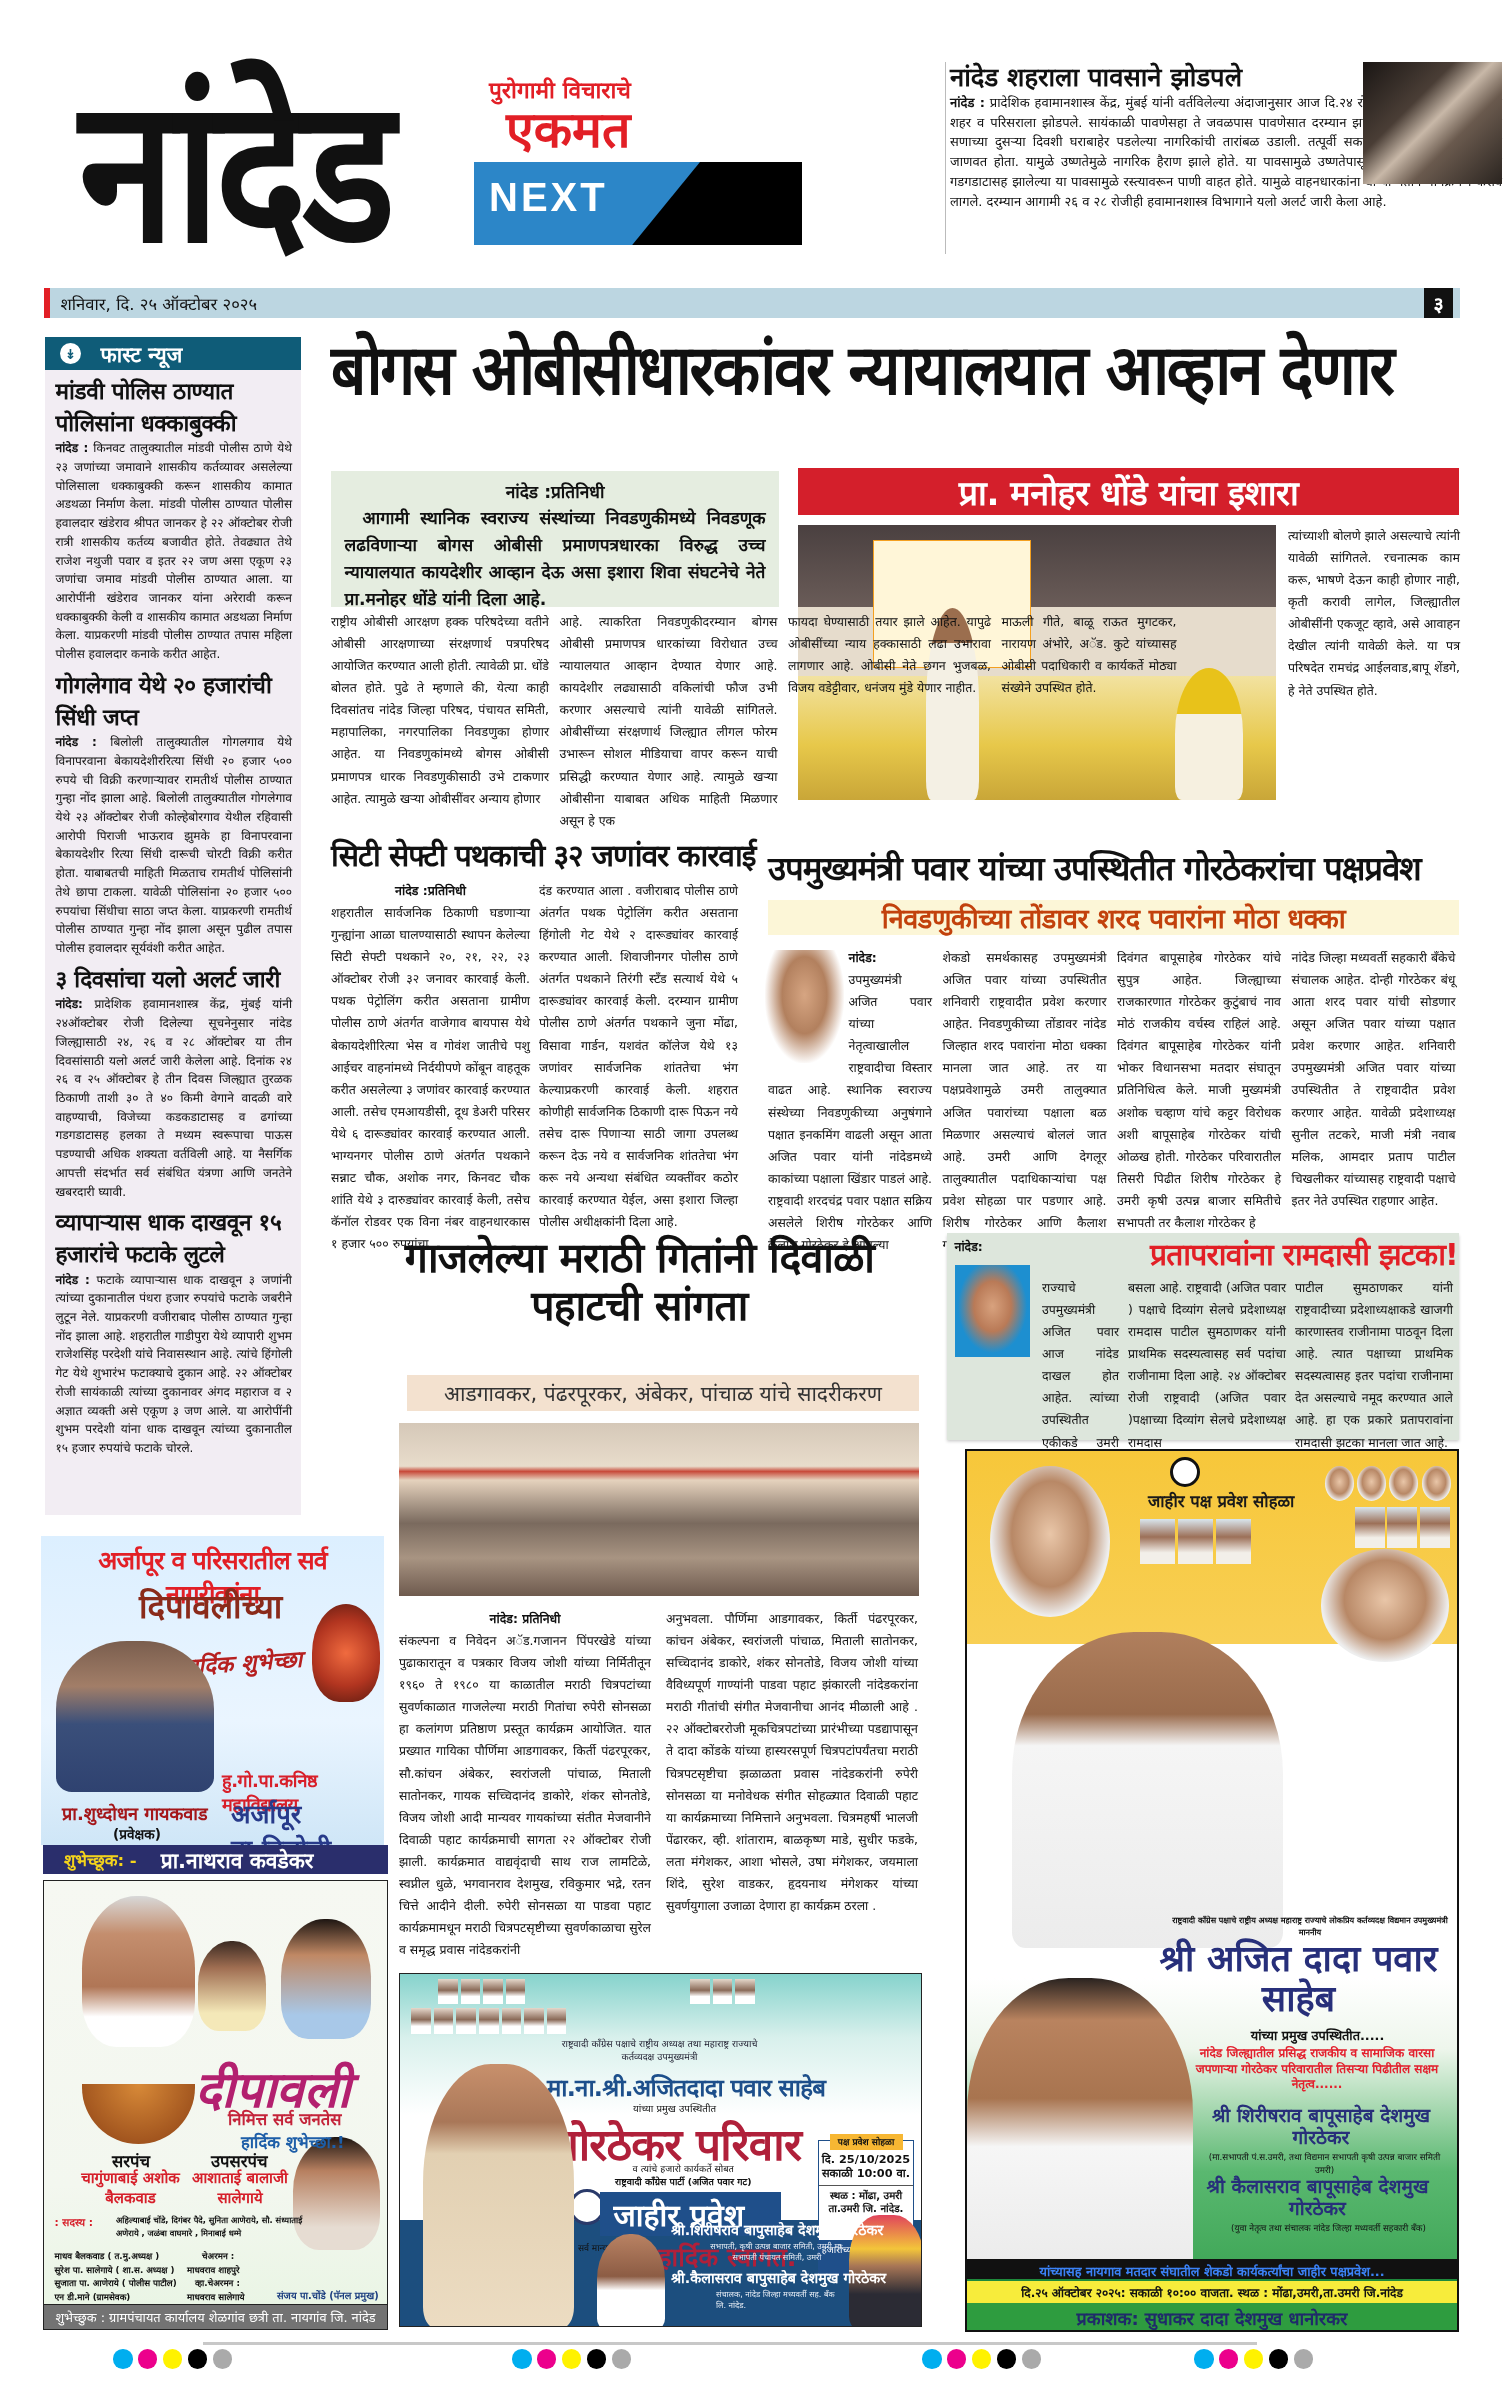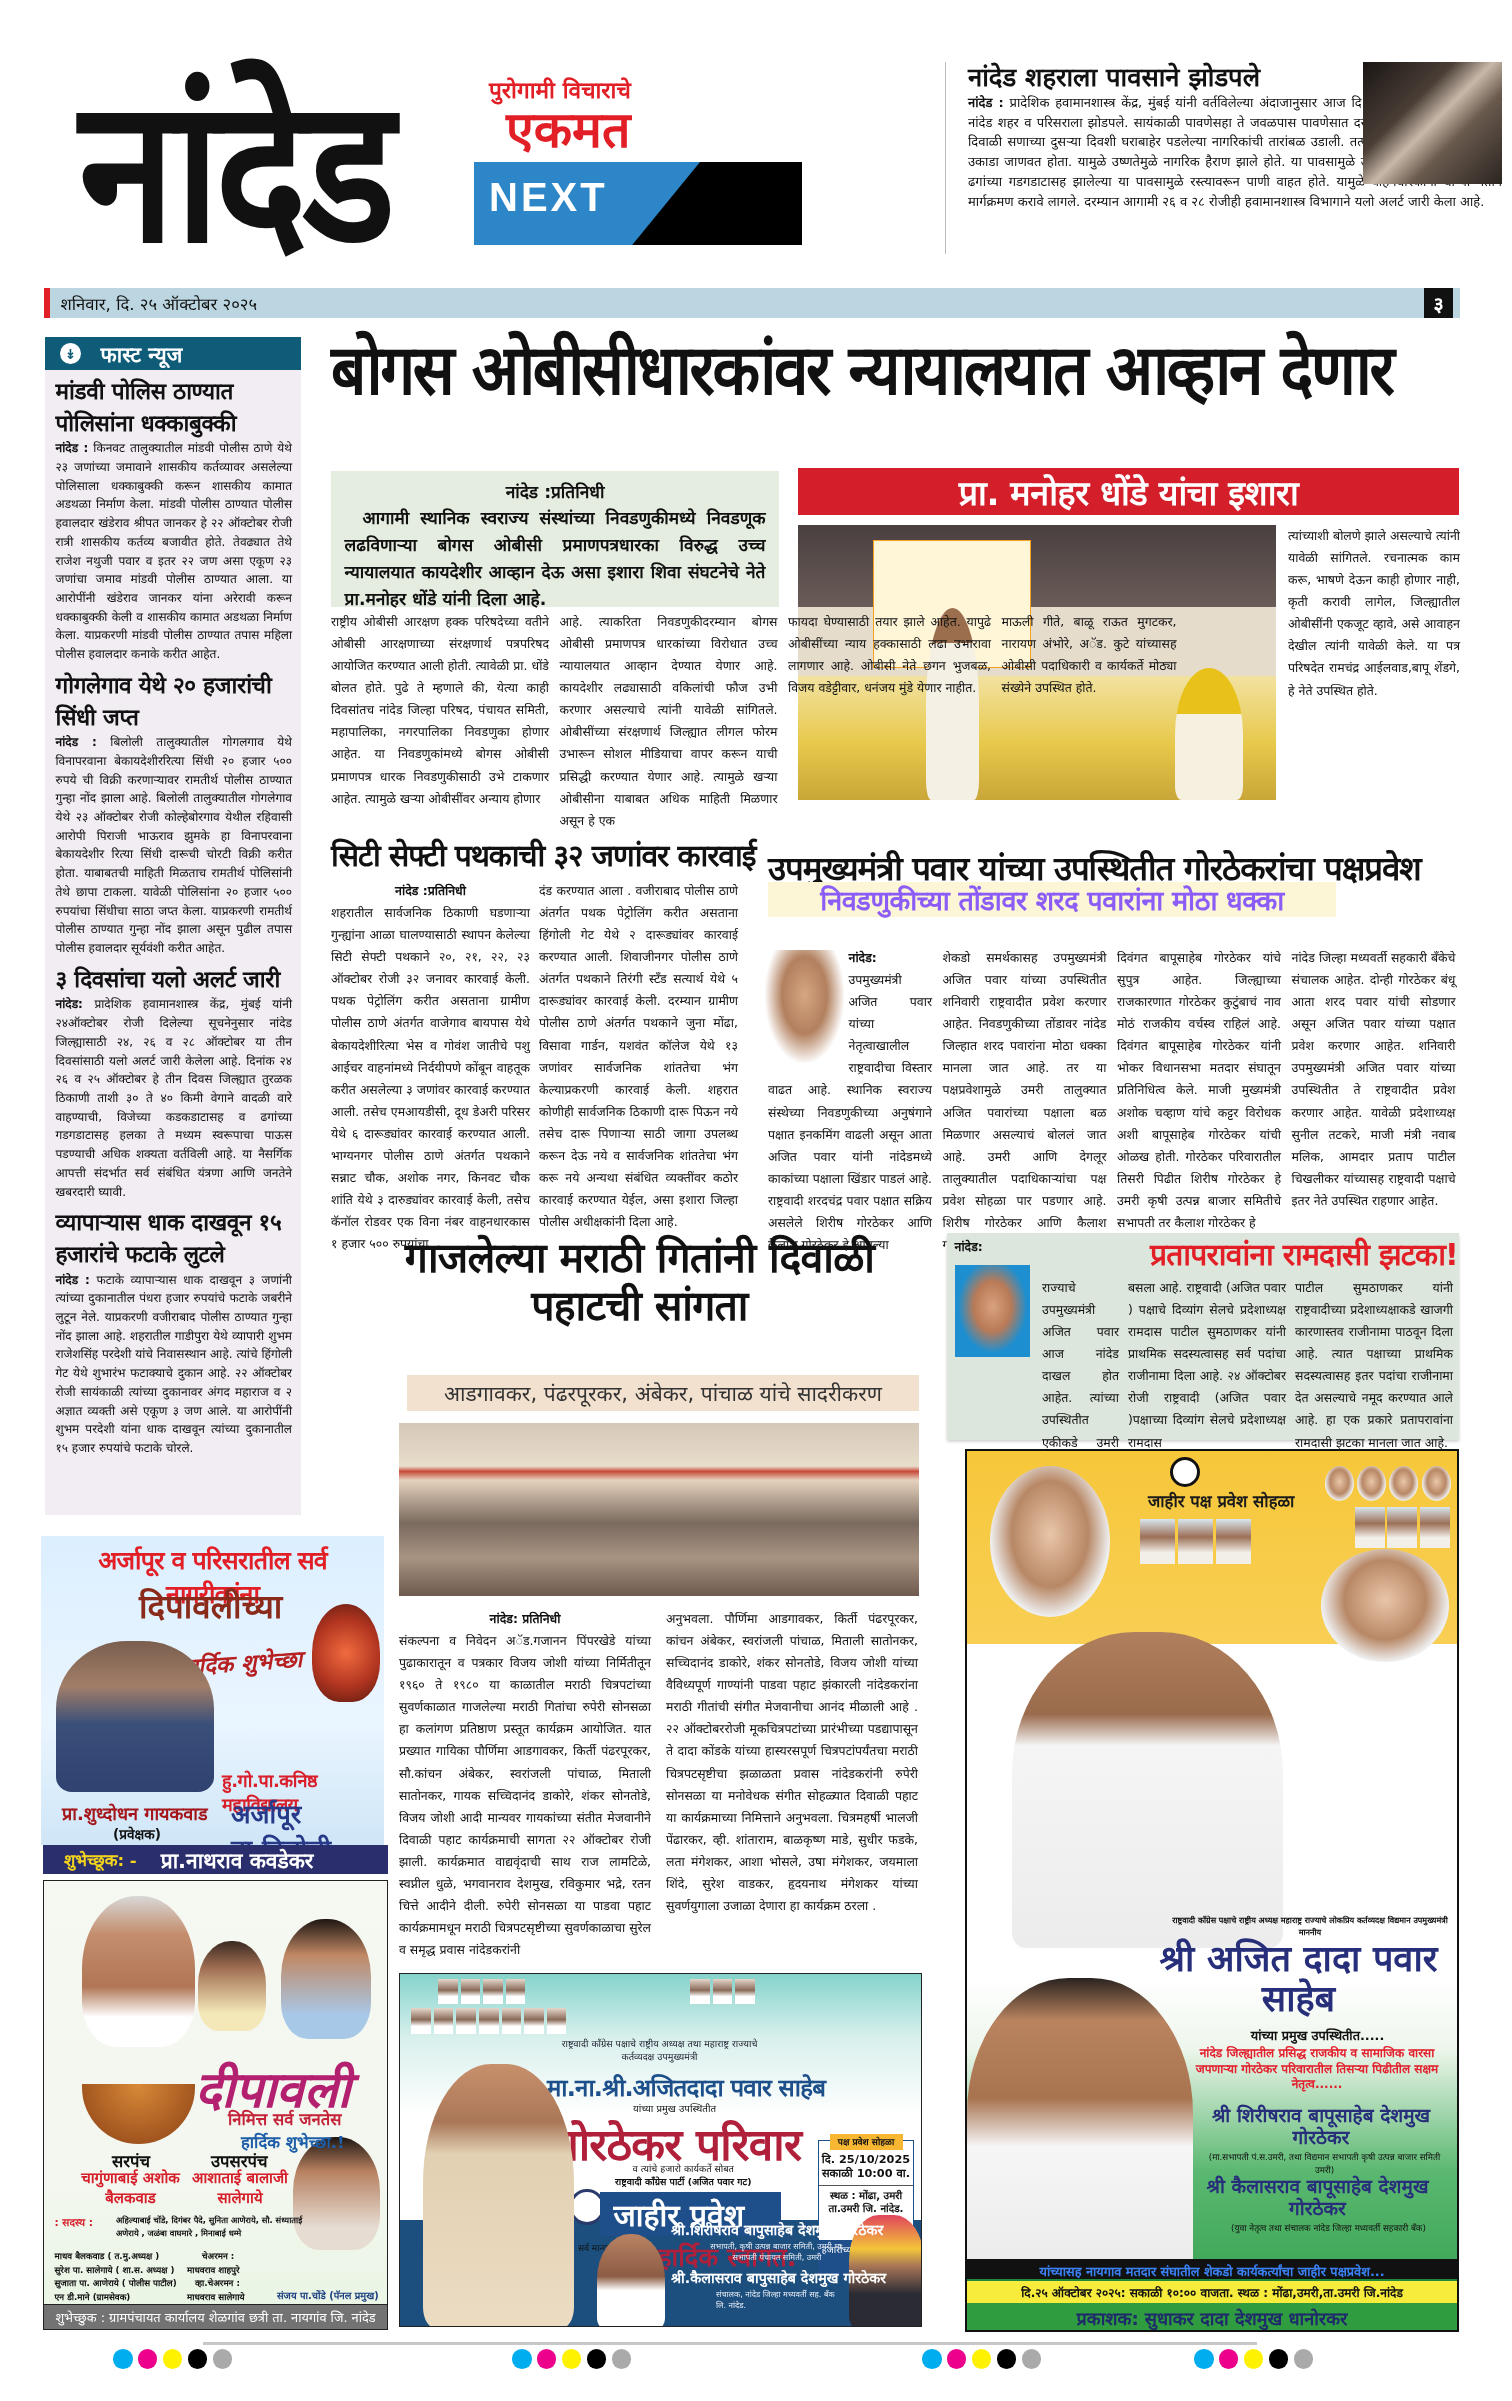--- a/index.html
+++ b/index.html
@@ -5,21 +5,21 @@
 *{box-sizing:border-box;margin:0;padding:0}
 body{width:1512px;height:2401px;background:#fff;font-family:"DejaVu Sans",sans-serif;color:#111;position:relative;overflow:hidden}
 .abs{position:absolute}
 .masthead-title{left:79px;top:72px;font-size:173px;font-weight:900;letter-spacing:-4.5px;line-height:1;font-family:"DejaVu Sans",sans-serif;transform:scaleY(1.15);transform-origin:top left}
 .tagline{left:489px;top:79px;color:#e21f26;font-weight:bold;font-size:22.6px;line-height:1}
 .ekmat{left:506px;top:105px;color:#e21f26;font-weight:900;font-size:50px;line-height:1}
 .next-box{left:474px;top:162px;width:328px;height:83px;display:flex}
 .next-blue{background:#2c86c8;width:226px;height:100%;clip-path:polygon(0 0,100% 0,70% 100%,0 100%)}
 .next-black{background:#000;flex:1;margin-left:-68px}
 .next-text{left:489px;top:175px;font-size:40px;font-weight:900;color:#fff;letter-spacing:3px;font-family:"Liberation Sans",sans-serif}
-.topnews{left:945px;top:62px;width:557px;height:192px;border-left:1.5px solid #bbb;padding-left:22px}
+.topnews{left:945px;top:62px;width:557px;height:192px;border-left:1.5px solid #bbb;padding-left:4px}
 .topnews h2{font-size:25.6px;font-weight:bold;line-height:1.2;margin-right:143px}
 .topnews p{font-size:13px;line-height:1.53;text-align:justify}
 .topnews .photo{position:absolute;right:0;top:0;width:139px;height:122px;background:linear-gradient(135deg,#1a1614 0%,#4a3e36 35%,#c8b8a8 50%,#6a5a4e 65%,#2a2420 100%)}
 .datebar{left:44px;top:288px;width:1416px;height:30px;background:#bcd6e1;border-left:6px solid #e21f26;display:flex;align-items:center;padding-left:10.5px;font-size:16.6px}
 .pageno{left:1421px;top:288px;width:32px;height:30px;background:#111;color:#fff;font-size:19.6px;font-weight:bold;display:flex;align-items:center;justify-content:center;border-left:3px solid #bcd6e1}
 .fastnews{left:45px;top:337px;width:256px;height:1178px;background:#f2edf3}
 .fn-head{height:33px;background:#0f5c78;color:#fff;font-size:21px;font-weight:bold;display:flex;align-items:center;padding-left:15px;gap:19.6px}
 .fn-head .ico{width:21px;height:21px;border-radius:50%;background:#fff;color:#0f5c78;font-size:13.6px;display:flex;align-items:center;justify-content:center}
 .fn-item{padding:6px 9px 0 10.5px}
 .fn-item h3{font-size:22.6px;font-weight:900;line-height:1.4;letter-spacing:-0.4px}
@@ -34,21 +34,21 @@
 .mainphoto .banner{position:absolute;left:75px;top:15px;width:158px;height:128px;background:#fff6d8;border:1.5px solid #f4a020}
 .mainphoto .person{position:absolute;border-radius:50% 50% 10% 10%;background:#f6f0e0}
 .col-text{font-size:12.4px;line-height:1.78;text-align:justify}
 .sidecol{left:1288px;top:525px;width:172px}
 .mid-cols{left:331px;top:611px;width:1130px;display:flex;gap:10.5px}
 .mid-cols .c{width:218px}
 .cityhead{left:331px;top:834px;width:407px;font-size:30px;font-weight:900;letter-spacing:-1.1px;white-space:nowrap}
 .city-cols{left:331px;top:880px;width:407px;display:flex;gap:9px}
 .city-cols .c{width:199px}
 .pawarhead{left:768px;top:845px;width:691px;font-size:33px;font-weight:900;letter-spacing:-1.1px;white-space:nowrap}
-.pawarsub{left:768px;top:882px;width:568px;height:35px;background:#fcf6d7;font-size:27px;font-weight:bold;color:#8b5cf6;display:flex;align-items:center;justify-content:center;letter-spacing:-0.4px}
+.pawarsub{left:768px;top:900px;width:691px;height:35px;background:#fcf6d7;font-size:27px;font-weight:bold;color:#c2410c;display:flex;align-items:center;justify-content:center;letter-spacing:-0.4px}
 .pawar-cols{left:768px;top:947px;width:691px;display:flex;gap:10.5px}
 .pawar-cols .c{width:164px}
 .ajit-photo{float:left;width:79px;height:113px;margin:3px 4.5px 0 -3px;background:radial-gradient(ellipse at 50% 40%,#d6a582 0%,#b2805e 40%,#fff 72%)}
 .ramdasi{left:947px;top:1233px;width:512px;height:207px;background:#dde6dc;padding:4.5px 6px;box-shadow:0 2.3px 3px #ccc}
 .ramdasi h3{position:absolute;left:203px;top:0;color:#e21f26;font-size:30px;font-weight:900;letter-spacing:-0.8px}
 .ramdasi .photo{position:absolute;left:7.5px;top:32px;width:75px;height:92px;background:radial-gradient(ellipse at 50% 45%,#d8a27e 0%,#b97a57 35%,#1d8fd0 65%)}
 .rd-cols{position:absolute;top:44px;left:6px;width:500px;display:flex;gap:9px}
 .rd-cols .c{font-size:12.4px;line-height:1.78;text-align:justify}
 .diwalihead{left:346px;top:1235px;width:587px;text-align:center;font-size:41px;font-weight:900;line-height:1.17;letter-spacing:-0.8px}
 .diwalisub{left:407px;top:1375px;width:512px;height:36px;background:#f3e1cf;font-size:21px;display:flex;align-items:center;justify-content:center;color:#333}

